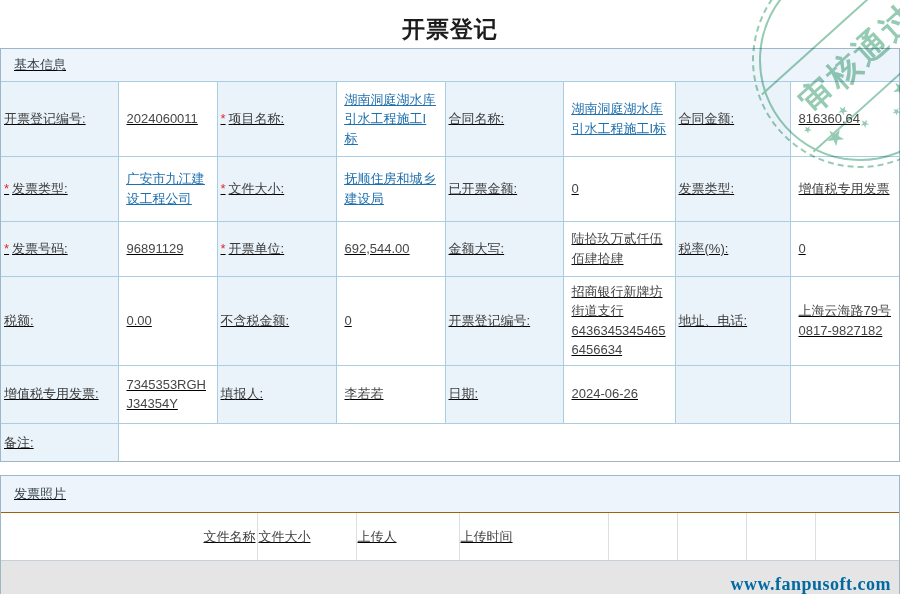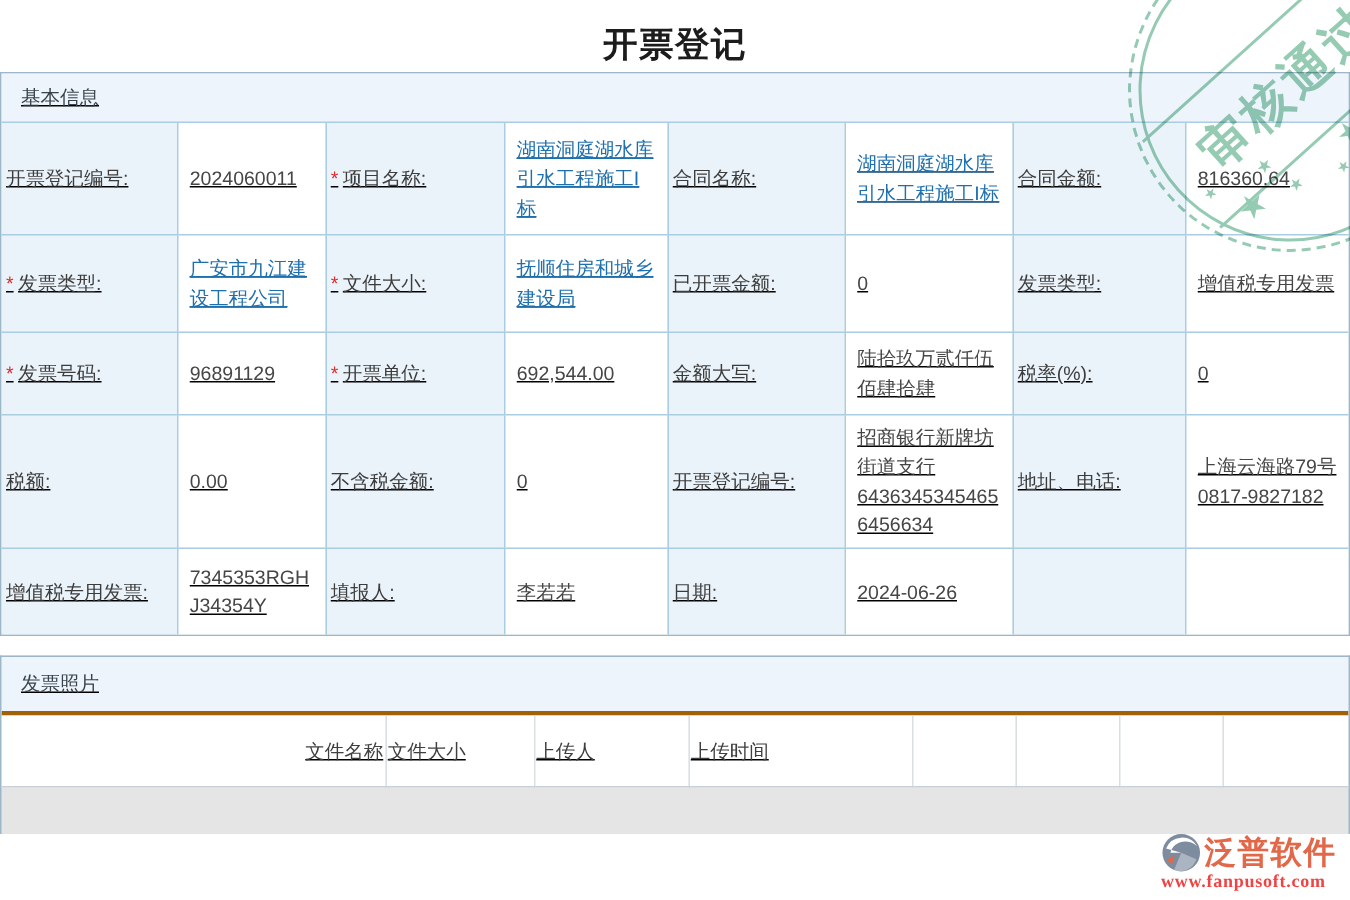--- a/index.html
+++ b/index.html
@@ -25,21 +25,21 @@
     overflow-wrap:anywhere;word-wrap:break-word;
   }
   td.lbl{background:#eaf3fa;padding:4px 6px 4px 3px;color:#3c3c3c;}
   td.val{background:#fff;text-align:left;padding:4px 6px 4px 8px;color:#464646;}
   tr.r1{height:74px;} tr.r2{height:65px;} tr.r3{height:55px;}
   tr.r4{height:89px;} tr.r5{height:58px;} tr.r6{height:38px;}
   a.cell-link{color:#1e6fad;text-decoration:underline;cursor:pointer;}
   .req{color:#e02a2a;margin-right:3px;font-size:13px;}
   
   .section-photos{margin-top:13px;height:119px;border-bottom:0;overflow:hidden;}
-  .section-photos .section-header{border-bottom:3px solid #a16207;padding:9px 13px;}
+  .section-photos .section-header{border-bottom:1px solid #a16207;padding:9px 13px;}
   .photos-table{width:100%;border-collapse:collapse;table-layout:fixed;font-size:13px;color:#3f3f3f;}
   .photos-table td{
     height:45px;border-right:1px solid #dadfe4;border-bottom:1px solid #c7d0d8;
     text-align:left;vertical-align:middle;background:#fff;
   }
   .photos-table td:last-child{border-right:none;}
   .photos-table td.file-name{text-align:right;padding-left:26px;}
   
   .stamp{
     position:absolute;left:752px;top:-48px;width:216px;height:216px;
@@ -61,21 +61,21 @@
   .st2{left:56px;top:128px;font-size:12px;}
   .st3{left:64px;top:153px;font-size:11px;}
   .st4{left:18px;top:120px;font-size:10px;}
   .st5{left:110px;top:146px;font-size:20px;}
   .st8{left:96px;top:166px;font-size:10px;}
   
   .brand{position:absolute;right:9px;bottom:5px;z-index:6;}
   .brand-row{display:flex;align-items:center;}
   .brand-name{font-size:21px;font-weight:bold;color:#e2684a;letter-spacing:1px;margin-left:2px;}
   .brand-url{
-    font-size:12px;color:#ef4444;font-weight:bold;letter-spacing:.5px;
+    font-size:18px;color:#0369a1;font-weight:bold;letter-spacing:.5px;
     font-family:"Liberation Serif","DejaVu Serif",serif;text-align:left;margin-top:-2px;
   }
 </style>
 </head>
 <body>
 
 <h1 class="page-title">开票登记</h1>
 
 <div class="section">
   <div class="section-header">基本信息</div>
@@ -134,20 +134,24 @@
     <tr class="r5">
       <td class="lbl"><span>增值税专用发票:</span></td>
       <td class="val">7345353RGHJ34354Y</td>
       <td class="lbl"><span>填报人:</span></td>
       <td class="val">李若若</td>
       <td class="lbl"><span>日期:</span></td>
       <td class="val">2024-06-26</td>
       <td class="lbl"></td>
       <td class="val"></td>
     </tr>
+    <tr class="r6">
+      <td class="lbl"><span>备注:</span></td>
+      <td class="val" colspan="7"></td>
+    </tr>
   </tbody>
     </table>
 </div>
 
 <div class="section section-photos">
   <div class="section-header">发票照片</div>
   <table class="photos-table">
     <colgroup>
       <col style="width:256px">
         <col style="width:99px">
@@ -180,25 +184,14 @@
   <span class="star st1"></span>
   <span class="star st2"></span>
   <span class="star st3"></span>
   <span class="star st4"></span>
   <span class="star st5"></span>
 
   <span class="star st8"></span>
 </div>
 
 <div class="brand">
-  <div class="brand-row">
-    <span style="display:inline-flex;">
-      <svg width="27" height="27" viewBox="0 0 28 28">
-        <circle cx="14" cy="14" r="13" fill="#7e8ca0"></circle>
-        <path d="M3.5 11 A12 12 0 0 1 25 9.5 C18 3.5 8.5 6.5 6.5 14 L14 14 Z" fill="#ffffff"></path>
-        <path d="M14 14 L24.5 18.5 A12 12 0 0 1 9 26 Z" fill="#ffffff" opacity="0.35"></path>
-        <path d="M4 19 l5.5-3.5 -1.8 6.2 Z" fill="#e2684a"></path>
-      </svg>
-    </span>
-    <span class="brand-name">泛普软件</span>
-  </div>
   <div class="brand-url">www.fanpusoft.com</div>
 </div>
 
 </body></html>

